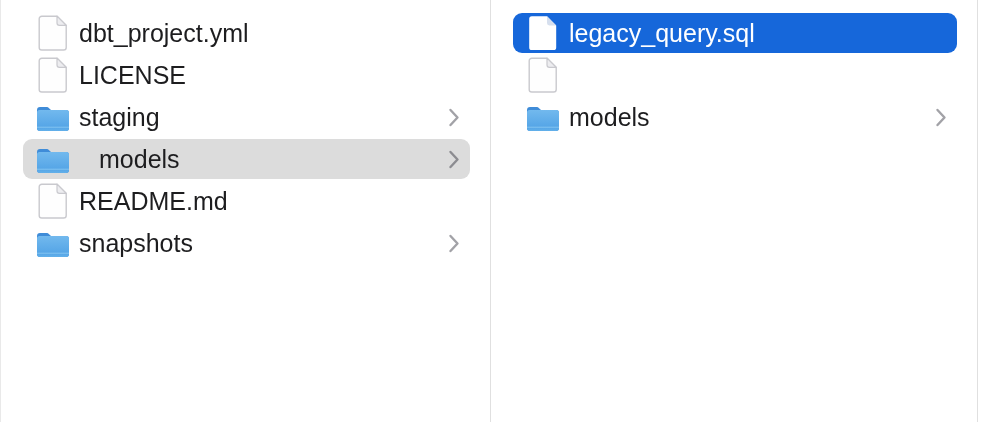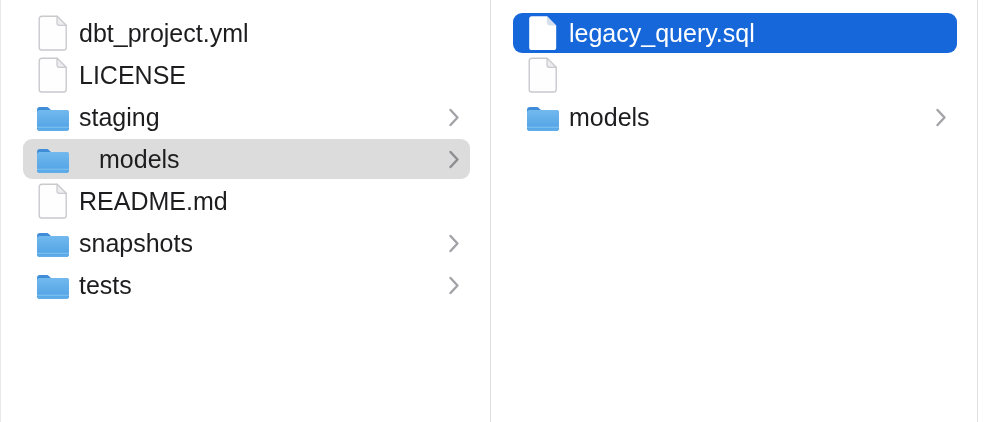--- a/index.html
+++ b/index.html
@@ -156,42 +156,20 @@
     </svg>
         </span>
     <span class="label">snapshots</span>
     <span class="chevron">
     <svg width="12" height="21" viewBox="0 0 12 21">
       <polyline points="2.5,3 9.5,10.5 2.5,18" fill="none" stroke="#a2a2a7" stroke-width="2.4" stroke-linecap="round" stroke-linejoin="round"></polyline>
     </svg>
         </span>
   </div>
 
-  <div class="row">
-    <span class="icon">
-    <svg width="34" height="29" viewBox="0 0 34 29">
-      <defs>
-        <linearGradient id="fgrad" x1="0" y1="0" x2="0" y2="1">
-          <stop offset="0" stop-color="#72b9ee"></stop>
-          <stop offset="0.82" stop-color="#55a5e6"></stop>
-          <stop offset="1" stop-color="#62b0ea"></stop>
-        </linearGradient>
-      </defs>
-      <path d="M1 7 a3 3 0 0 1 3-3 h7 a2.4 2.4 0 0 1 1.8 0.9 L15 7 h15 a3 3 0 0 1 3 3 v15 a3 3 0 0 1 -3 3 H4 a3 3 0 0 1 -3 -3 z" fill="#3f8cd8"></path>
-      <path d="M1 9.6 a2.6 2.6 0 0 1 2.6-2.6 H30.4 a2.6 2.6 0 0 1 2.6 2.6 V25 a3 3 0 0 1 -3 3 H4 a3 3 0 0 1 -3 -3 z" fill="url(#fgrad)"></path>
-      <rect x="1" y="23.6" width="32" height="1.3" fill="#7fc2f1" opacity="0.85"></rect>
-    </svg>
-        </span>
-    <span class="label">tests</span>
-    <span class="chevron">
-    <svg width="12" height="21" viewBox="0 0 12 21">
-      <polyline points="2.5,3 9.5,10.5 2.5,18" fill="none" stroke="#a2a2a7" stroke-width="2.4" stroke-linecap="round" stroke-linejoin="round"></polyline>
-    </svg>
-        </span>
-  </div>
 </div>
   <div class="column col-2">
   <div class="row selected-active">
     <span class="icon">
     <svg width="30" height="36" viewBox="0 0 30 36">
       <path d="M3.8 1.2 H19 L28.2 10.4 V32.4 a2.6 2.6 0 0 1 -2.6 2.6 H3.8 a2.6 2.6 0 0 1 -2.6 -2.6 V3.8 a2.6 2.6 0 0 1 2.6 -2.6 z" fill="#ffffff"></path>
       <path d="M19 1.2 V8 a2.4 2.4 0 0 0 2.4 2.4 h6.8 z" fill="#d6dfee"></path>
     </svg>
         </span>
     <span class="label">legacy_query.sql</span>

